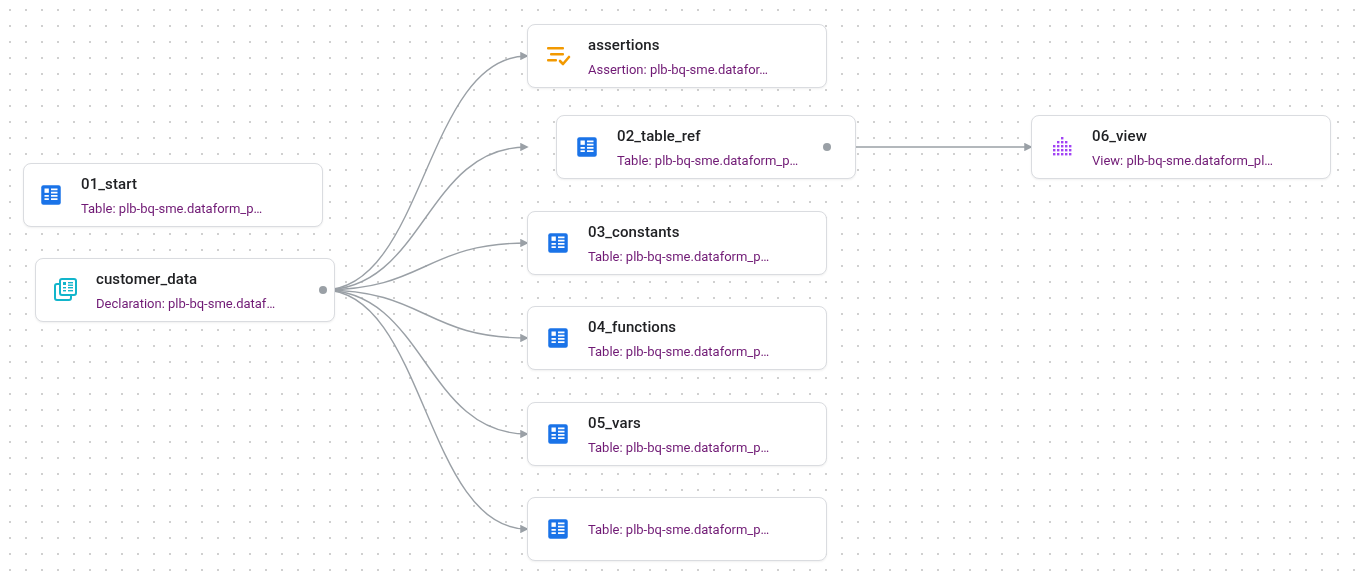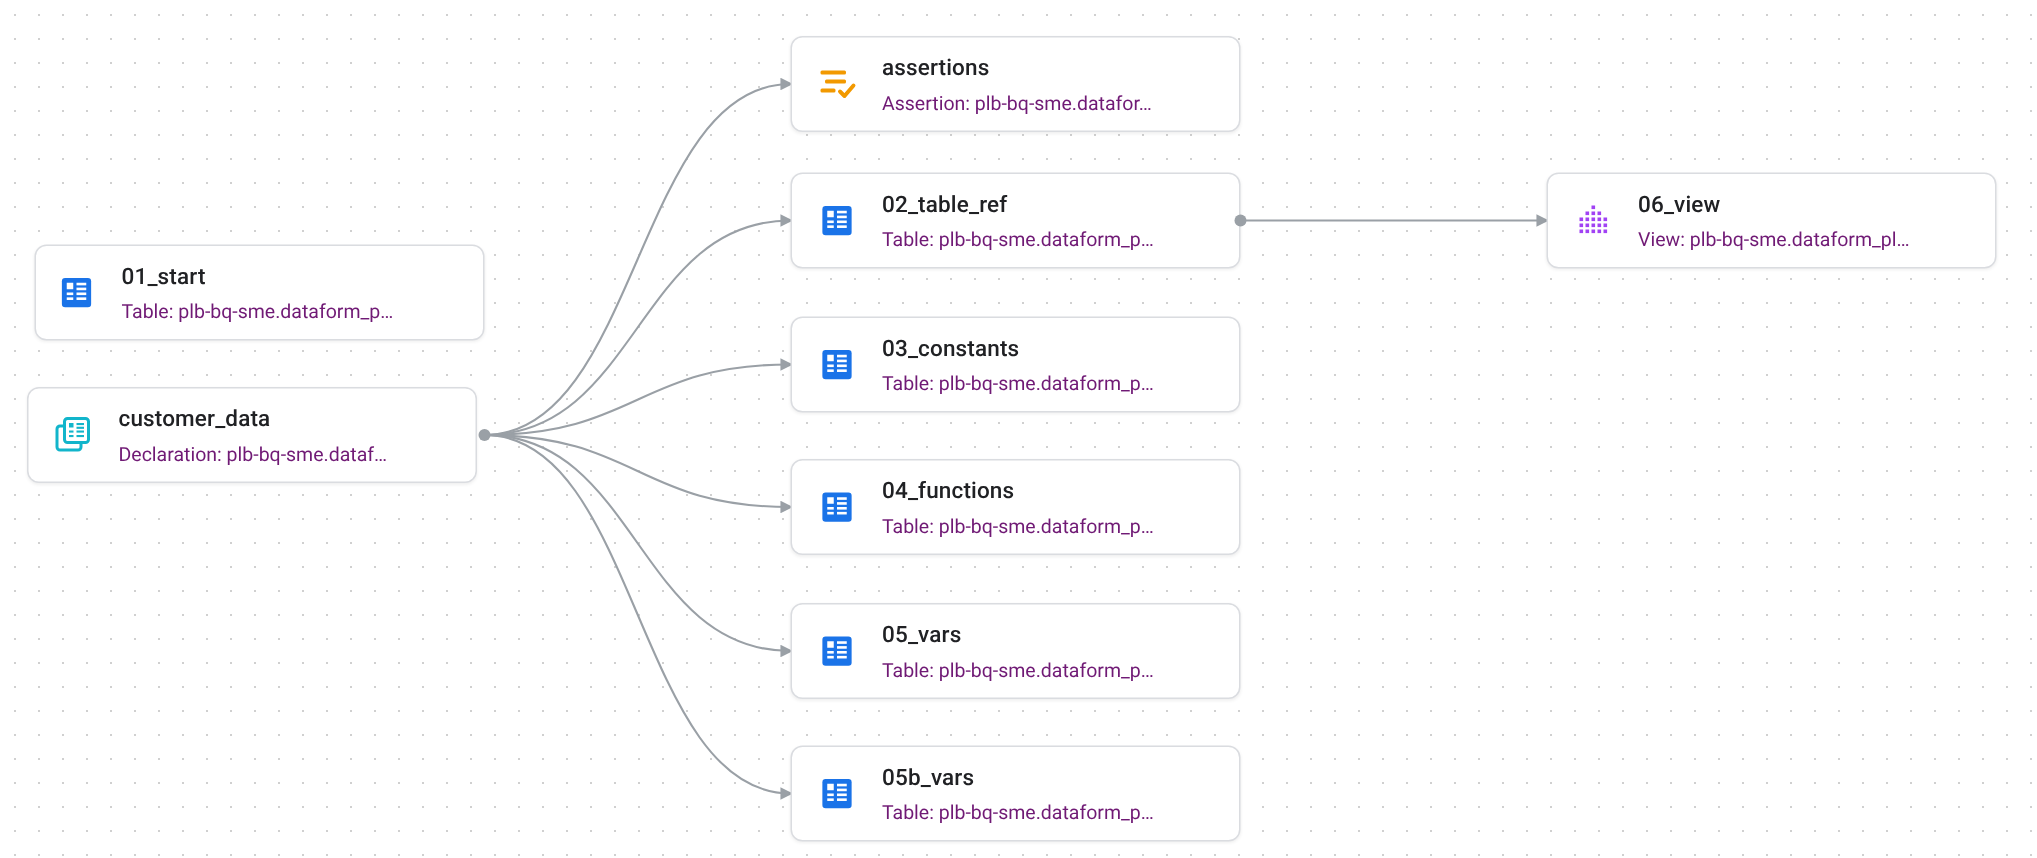--- a/index.html
+++ b/index.html
@@ -111,21 +111,21 @@
       <rect x="6" y="15" width="4" height="1.6" fill="#fff"></rect>
       <rect x="12" y="15" width="6" height="1.6" fill="#fff"></rect>
     </svg>
       </span>
     <div class="text">
       <div class="title">01_start</div>
       <div class="subtitle">Table: plb-bq-sme.dataform_p…</div>
     </div>
   </div>
 
-  <div class="node" id="n_cd" style="left: 18px; top: 258px;">
+  <div class="node" id="n_cd" style="left: 35px; top: 258px;">
     <span class="icon">
         <svg width="28" height="28" viewBox="0 0 28 28">
       <rect x="3" y="8" width="16" height="16" rx="2" fill="none" stroke="#12b5cb" stroke-width="2"></rect>
       <rect x="8" y="3" width="16" height="16" rx="2" fill="#fff" stroke="#12b5cb" stroke-width="2"></rect>
       <rect x="11" y="6" width="3" height="3" fill="#12b5cb"></rect>
       <rect x="16" y="6" width="5" height="1.4" fill="#12b5cb"></rect>
       <rect x="16" y="8.5" width="5" height="1.4" fill="#12b5cb"></rect>
       <rect x="11" y="11" width="3" height="1.4" fill="#12b5cb"></rect>
       <rect x="16" y="11" width="5" height="1.4" fill="#12b5cb"></rect>
       <rect x="11" y="14" width="3" height="1.4" fill="#12b5cb"></rect>
@@ -146,21 +146,21 @@
       <rect x="2" y="14" width="10" height="2.6" rx="1" fill="#f29900"></rect>
       <path d="M15 16 l3 3 l6 -7" fill="none" stroke="#f29900" stroke-width="2.6" stroke-linecap="round" stroke-linejoin="round"></path>
     </svg>
       </span>
     <div class="text">
       <div class="title">assertions</div>
       <div class="subtitle">Assertion: plb-bq-sme.datafor…</div>
     </div>
   </div>
 
-  <div class="node" id="n02" style="left: 527px; top: 115px;">
+  <div class="node" id="n02" style="left: 556px; top: 115px;">
     <span class="icon">
         <svg width="26" height="26" viewBox="0 0 24 24">
       <rect x="3" y="3" width="18" height="18" rx="2" fill="#1a73e8"></rect>
       <rect x="6" y="6" width="4" height="4" fill="#fff"></rect>
       <rect x="12" y="6" width="6" height="1.6" fill="#fff"></rect>
       <rect x="12" y="9" width="6" height="1.6" fill="#fff"></rect>
       <rect x="6" y="12" width="4" height="1.6" fill="#fff"></rect>
       <rect x="12" y="12" width="6" height="1.6" fill="#fff"></rect>
       <rect x="6" y="15" width="4" height="1.6" fill="#fff"></rect>
       <rect x="12" y="15" width="6" height="1.6" fill="#fff"></rect>
@@ -236,21 +236,20 @@
       <rect x="6" y="6" width="4" height="4" fill="#fff"></rect>
       <rect x="12" y="6" width="6" height="1.6" fill="#fff"></rect>
       <rect x="12" y="9" width="6" height="1.6" fill="#fff"></rect>
       <rect x="6" y="12" width="4" height="1.6" fill="#fff"></rect>
       <rect x="12" y="12" width="6" height="1.6" fill="#fff"></rect>
       <rect x="6" y="15" width="4" height="1.6" fill="#fff"></rect>
       <rect x="12" y="15" width="6" height="1.6" fill="#fff"></rect>
     </svg>
       </span>
     <div class="text">
-      <div class="title">05b_vars</div>
       <div class="subtitle">Table: plb-bq-sme.dataform_p…</div>
     </div>
   </div>
 
   <div class="node" id="n06" style="left: 1031px; top: 115px;">
     <span class="icon">
         <svg width="26" height="24" viewBox="0 0 26 24">
           <rect x="4" y="10" width="2.4" height="2.4" fill="#a142f4"></rect>
           <rect x="8" y="10" width="2.4" height="2.4" fill="#a142f4"></rect>
           <rect x="12" y="10" width="2.4" height="2.4" fill="#a142f4"></rect>

